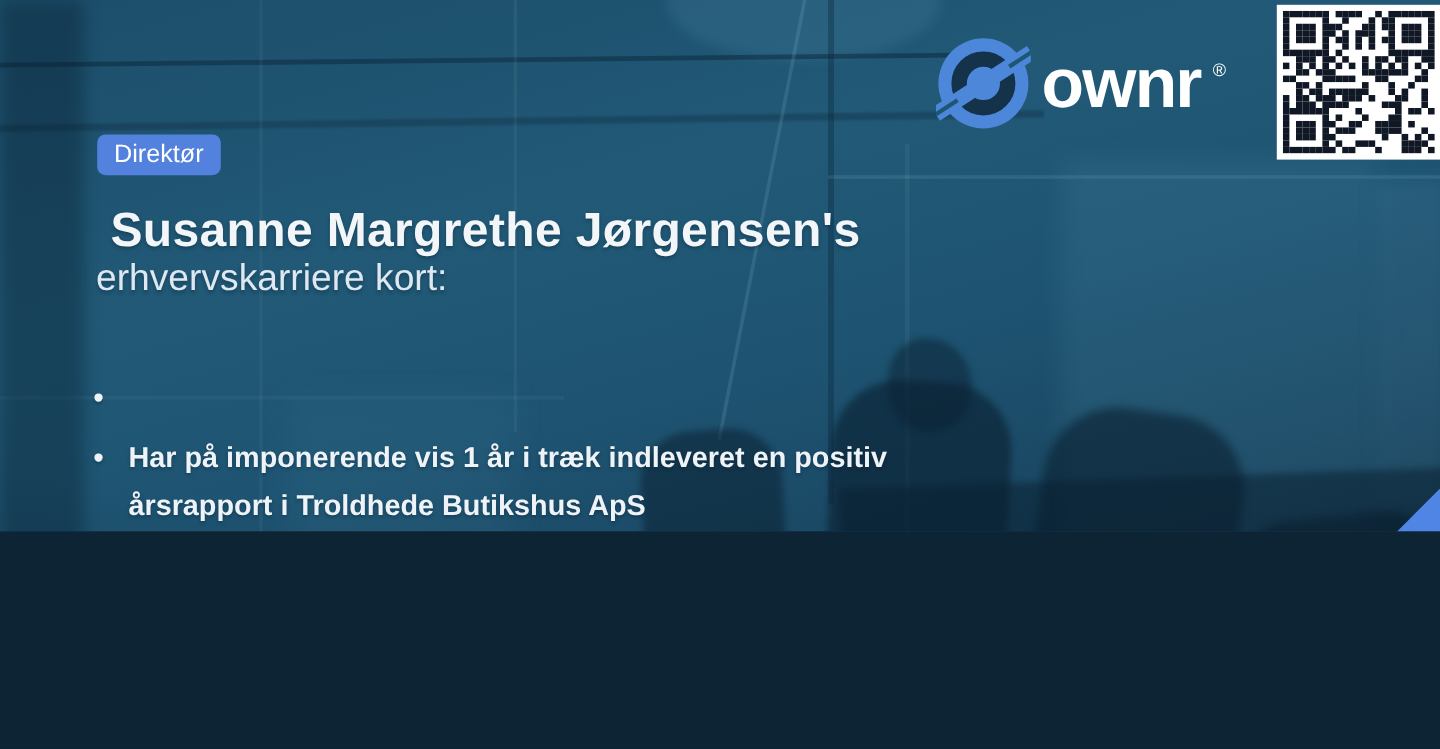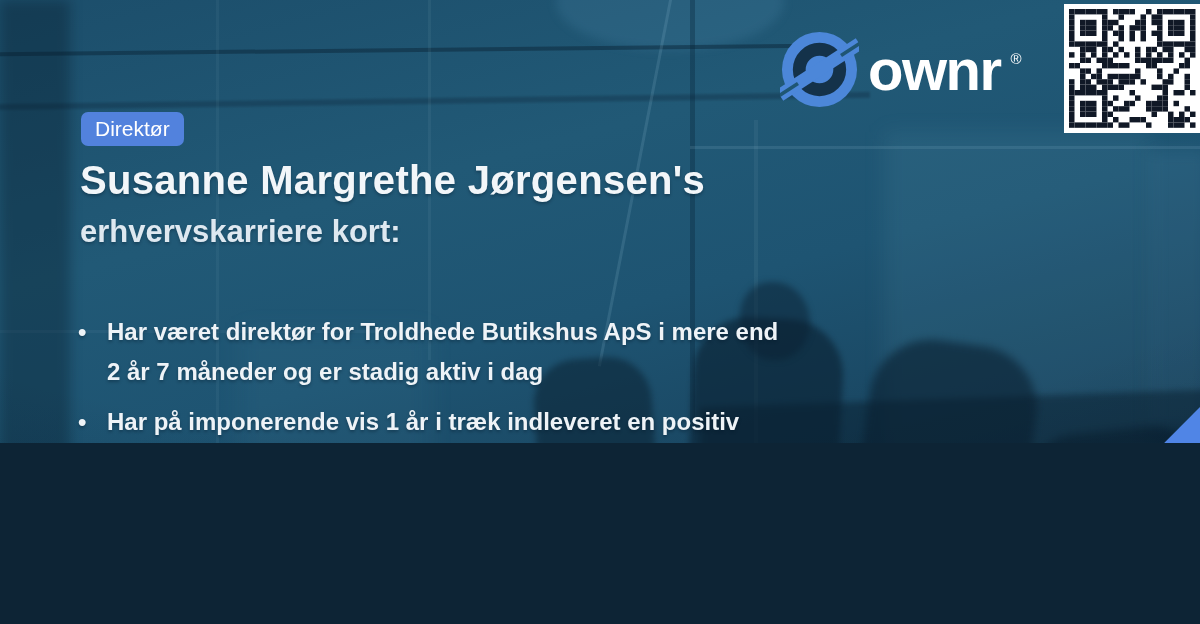--- a/index.html
+++ b/index.html
@@ -37,23 +37,23 @@
     background:radial-gradient(120% 120% at 45% 35%, rgba(0,0,0,0) 55%, rgba(5,22,36,.30) 100%);}
   
   .logo{position:absolute;left:780px;top:30px;z-index:3;display:flex;align-items:center;gap:9px;}
   .wordmark{font-size:58px;font-weight:bold;color:#ffffff;letter-spacing:-1.5px;line-height:79px;}
   .regmark{font-size:15px;color:#ffffff;align-self:flex-start;margin-top:20px;margin-left:1px;}
   
   .qr{position:absolute;left:1064px;top:4px;width:136px;height:129px;z-index:3;background:#ffffff;padding:5px;overflow:hidden;}
   
   .badge{position:absolute;left:81px;top:112px;z-index:2;background:#5282DD;color:#ffffff;
     font-size:21px;line-height:24px;padding:5px 14px;border-radius:7px;}
-  .title{position:absolute;left:80px;top:158px;z-index:2;margin:0;font-size:40px;font-weight:bold;
+  .title{position:absolute;left:80px;top:158px;z-index:2;margin:12px;font-size:40px;font-weight:bold;
     color:#F2F6F9;letter-spacing:.3px;text-shadow:0 2px 3px rgba(4,24,40,.35);}
-  .subtitle{position:absolute;left:80px;top:214px;z-index:2;margin:0;font-size:31px;font-weight:700;
+  .subtitle{position:absolute;left:80px;top:214px;z-index:2;margin:0;font-size:31px;font-weight:400;
     color:#DEE8F0;text-shadow:0 2px 3px rgba(4,24,40,.3);}
   .bullets{position:absolute;left:78px;top:312px;z-index:2;margin:0;padding:0;list-style:none;width:860px;}
   .bullets li{display:flex;gap:15px;color:#EEF3F7;font-size:24px;font-weight:bold;line-height:40px;
     text-shadow:0 2px 3px rgba(4,24,40,.35);}
   .bullets li + li{margin-top:10px;}
   .dot{flex:none;width:14px;}
   .btext{white-space:pre-line;}
   
   .triangle{position:absolute;left:984px;top:407px;width:216px;height:217px;z-index:3;
     background:#5085E6;clip-path:polygon(100% 0,100% 100%,0 100%);}
@@ -370,22 +370,20 @@
         <rect x="121.0" y="113.4" width="5.5" height="5.4"></rect>
       </svg></div>
 
   <span class="badge">Direktør</span>
   <h1 class="title">Susanne Margrethe Jørgensen's</h1>
   <h2 class="subtitle">erhvervskarriere kort:</h2>
 
   <ul class="bullets">
     <li>
       <span class="dot">•</span>
-      <span class="btext">Har været direktør for Troldhede Butikshus ApS i mere end
-2 år 7 måneder og er stadig aktiv i dag</span>
     </li>
     <li>
       <span class="dot">•</span>
       <span class="btext">Har på imponerende vis 1 år i træk indleveret en positiv
 årsrapport i Troldhede Butikshus ApS</span>
     </li>
     <li>
       <span class="dot">•</span>
     </li>
   </ul>

